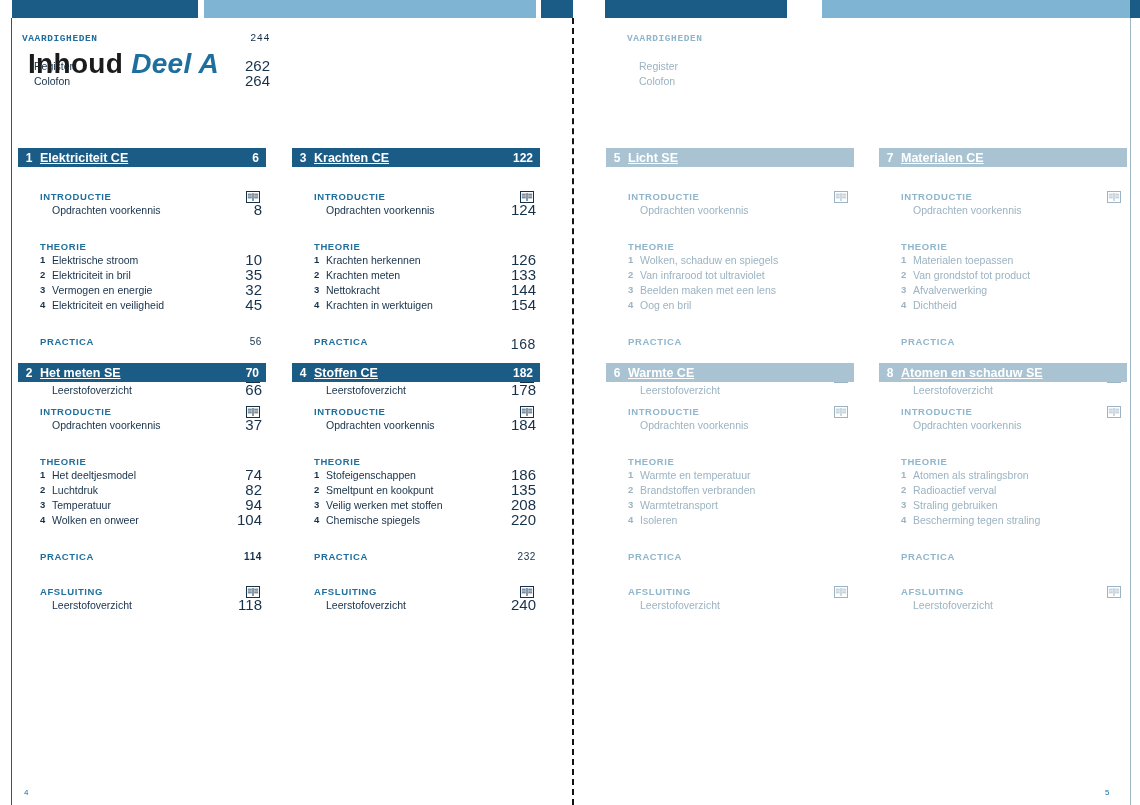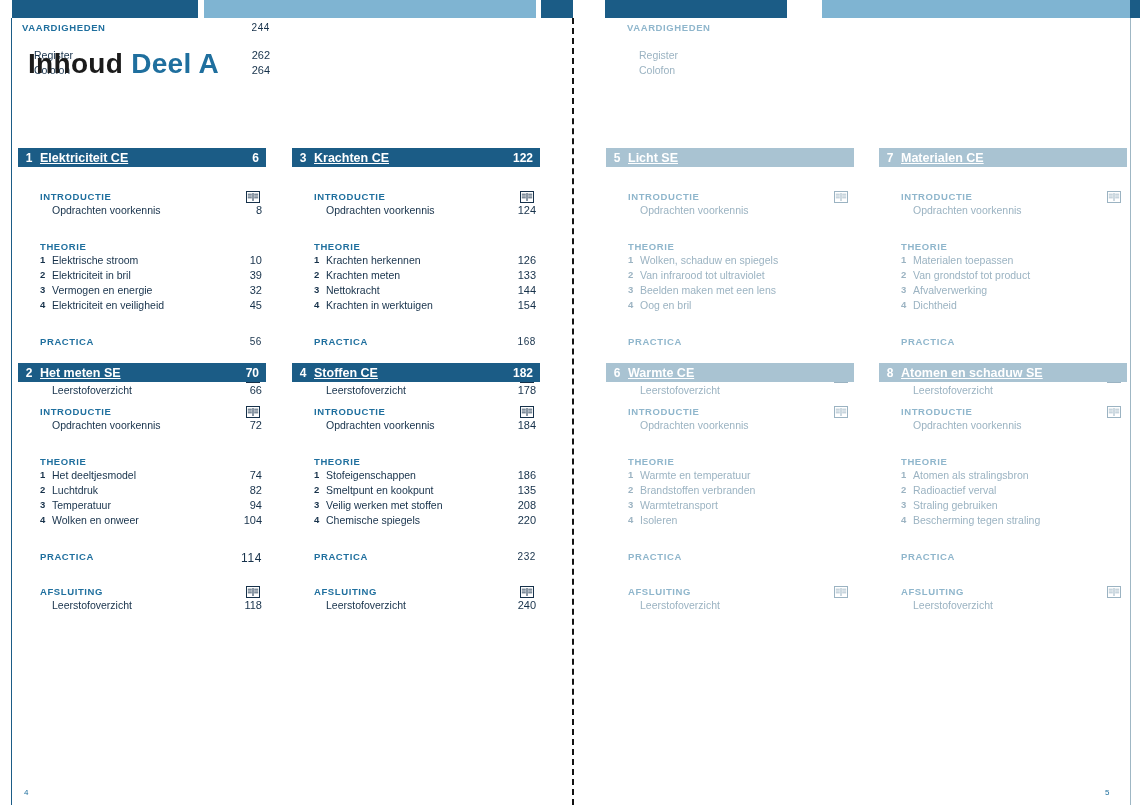--- a/index.html
+++ b/index.html
@@ -20,48 +20,48 @@
   .page-b{left:605px;width:535px;background:#ffffff;}
 
   .page-a .leftrule{position:absolute;left:11px;top:0;width:1px;height:787px;background:#1b5c86;}
   .page-b .rightrule{position:absolute;right:9px;top:0;width:1px;height:787px;background:#9fb7c4;}
 
   .dashline{position:absolute;left:572px;top:18px;width:0;height:787px;border-left:2px dashed #111;}
 
   
   .inhoud{position:absolute;font-size:28px;font-weight:bold;letter-spacing:.3px;}
   .inhoud .dark{color:#1b1b1b;}
-  .inhoud .blue{color:#1f6f9e;}
+  .inhoud .blue{color:#1f6f9e;font-style:italic;}
   .inhoud.gray .dark{color:#6f6f6f;}
   .inhoud.gray .blue{color:#8fb6cc;}
 
   
   .chap{position:absolute;width:248px;}
   .chapbar{height:19px;display:flex;align-items:center;color:#ffffff;font-size:12.5px;font-weight:bold;}
   .chapbar .num{width:22px;text-align:center;font-size:12px;}
   .chapbar .ttl{flex:1;text-decoration:underline;}
   .chapbar .pg{padding-right:7px;font-size:12px;}
   .bar-blue{background:#1b5c86;}
   .bar-gray{background:#a9c3d2;}
 
   .sect{padding-left:22px;padding-right:4px;}
   .lbl{font-size:9.5px;font-weight:bold;letter-spacing:.6px;color:#1f6f9e;margin-top:24px;}
   .lbl.gray{color:#8fb6cc;}
   .row{display:flex;align-items:center;font-size:10.5px;color:#16314a;height:15px;}
   .row.gray{color:#9bb3c2;}
   .row .n{width:12px;font-size:9.5px;font-weight:bold;color:#16314a;}
   .row.gray .n{color:#9bb3c2;}
   .row .t{flex:1;}
-  .row .p{text-align:right;font-size:11px;}
+  .row .p{text-align:right;font-size:15px;}
   .row.noidx .t{padding-left:12px;}
   .iconrow{position:relative;}
   .bookicon{position:absolute;right:2px;top:-11px;width:14px;height:12px;}
 
   .vaard{padding-left:22px;}
-  .vaard .lbl{margin-top:4px;}
+  .vaard .lbl{margin-top:15px;font-family:Liberation Mono, monospace;}
 
   .pagenum{position:absolute;font-size:8px;color:#1f6f9e;}
 </style>
 </head>
 <body>
 
 <div class="topband" id="topband">
     <div class="seg" style="left: 0px; width: 12px; background: rgb(255, 255, 255);"></div>
     <div class="seg" style="left: 12px; width: 186px; background: rgb(27, 92, 134);"></div>
     <div class="seg" style="left: 198px; width: 6px; background: rgb(255, 255, 255);"></div>
@@ -102,21 +102,21 @@
         </div>
         <div class="lbl">THEORIE</div>
         <div class="row">
           <span class="n">1</span>
           <span class="t">Elektrische stroom</span>
           <span class="p">10</span>
         </div>
         <div class="row">
           <span class="n">2</span>
           <span class="t">Elektriciteit in bril</span>
-          <span class="p">39</span>
+          <span class="p">35</span>
         </div>
         <div class="row">
           <span class="n">3</span>
           <span class="t">Vermogen en energie</span>
           <span class="p">32</span>
         </div>
         <div class="row">
           <span class="n">4</span>
           <span class="t">Elektriciteit en veiligheid</span>
           <span class="p">45</span>
@@ -137,21 +137,21 @@
   <div class="chap" id="a-ch1" style="left:18px;top:345px;">
       <div class="chapbar bar-blue">
         <span class="num">2</span>
         <span class="ttl">Het meten SE</span>
         <span class="pg">70</span>
       </div>
       <div class="sect">
         <div class="lbl">INTRODUCTIE</div>
         <div class="row noidx iconrow">
           <span class="t">Opdrachten voorkennis</span>
-          <span class="p">72</span>
+          <span class="p">37</span>
           <span class="bookicon"><svg width="14" height="12" viewBox="0 0 14 12">
               <rect x="0.5" y="0.5" width="13" height="11" fill="none" stroke="#16314a" stroke-width="1"></rect>
               <path d="M7 2 L7 10" stroke="#16314a" stroke-width="1"></path>
               <path d="M1.8 3.2 L5.8 3.2 M1.8 5 L5.8 5 M1.8 6.8 L5.8 6.8 M8.2 3.2 L12.2 3.2 M8.2 5 L12.2 5 M8.2 6.8 L12.2 6.8" stroke="#16314a" stroke-width="0.8"></path>
             </svg></span>
         </div>
         <div class="lbl">THEORIE</div>
         <div class="row">
           <span class="n">1</span>
           <span class="t">Het deeltjesmodel</span>
@@ -165,21 +165,21 @@
         <div class="row">
           <span class="n">3</span>
           <span class="t">Temperatuur</span>
           <span class="p">94</span>
         </div>
         <div class="row">
           <span class="n">4</span>
           <span class="t">Wolken en onweer</span>
           <span class="p">104</span>
         </div>
-        <div class="lbl">PRACTICA<span style="float:right;font-weight:normal;font-size:12px;color:#16314a">114</span></div>
+        <div class="lbl">PRACTICA<span style="float:right;font-weight:bold;font-size:10px;color:#16314a">114</span></div>
         <div class="lbl">AFSLUITING</div>
         <div class="row noidx iconrow">
           <span class="t">Leerstofoverzicht</span>
           <span class="p">118</span>
           <span class="bookicon"><svg width="14" height="12" viewBox="0 0 14 12">
               <rect x="0.5" y="0.5" width="13" height="11" fill="none" stroke="#16314a" stroke-width="1"></rect>
               <path d="M7 2 L7 10" stroke="#16314a" stroke-width="1"></path>
               <path d="M1.8 3.2 L5.8 3.2 M1.8 5 L5.8 5 M1.8 6.8 L5.8 6.8 M8.2 3.2 L12.2 3.2 M8.2 5 L12.2 5 M8.2 6.8 L12.2 6.8" stroke="#16314a" stroke-width="0.8"></path>
             </svg></span>
         </div>
@@ -216,21 +216,21 @@
         <div class="row">
           <span class="n">3</span>
           <span class="t">Nettokracht</span>
           <span class="p">144</span>
         </div>
         <div class="row">
           <span class="n">4</span>
           <span class="t">Krachten in werktuigen</span>
           <span class="p">154</span>
         </div>
-        <div class="lbl">PRACTICA<span style="float:right;font-weight:normal;font-size:10px;color:#16314a">168</span></div>
+        <div class="lbl">PRACTICA<span style="float:right;font-weight:normal;font-size:14px;color:#16314a">168</span></div>
         <div class="lbl">AFSLUITING</div>
         <div class="row noidx iconrow">
           <span class="t">Leerstofoverzicht</span>
           <span class="p">178</span>
           <span class="bookicon"><svg width="14" height="12" viewBox="0 0 14 12">
               <rect x="0.5" y="0.5" width="13" height="11" fill="none" stroke="#16314a" stroke-width="1"></rect>
               <path d="M7 2 L7 10" stroke="#16314a" stroke-width="1"></path>
               <path d="M1.8 3.2 L5.8 3.2 M1.8 5 L5.8 5 M1.8 6.8 L5.8 6.8 M8.2 3.2 L12.2 3.2 M8.2 5 L12.2 5 M8.2 6.8 L12.2 6.8" stroke="#16314a" stroke-width="0.8"></path>
             </svg></span>
         </div>

